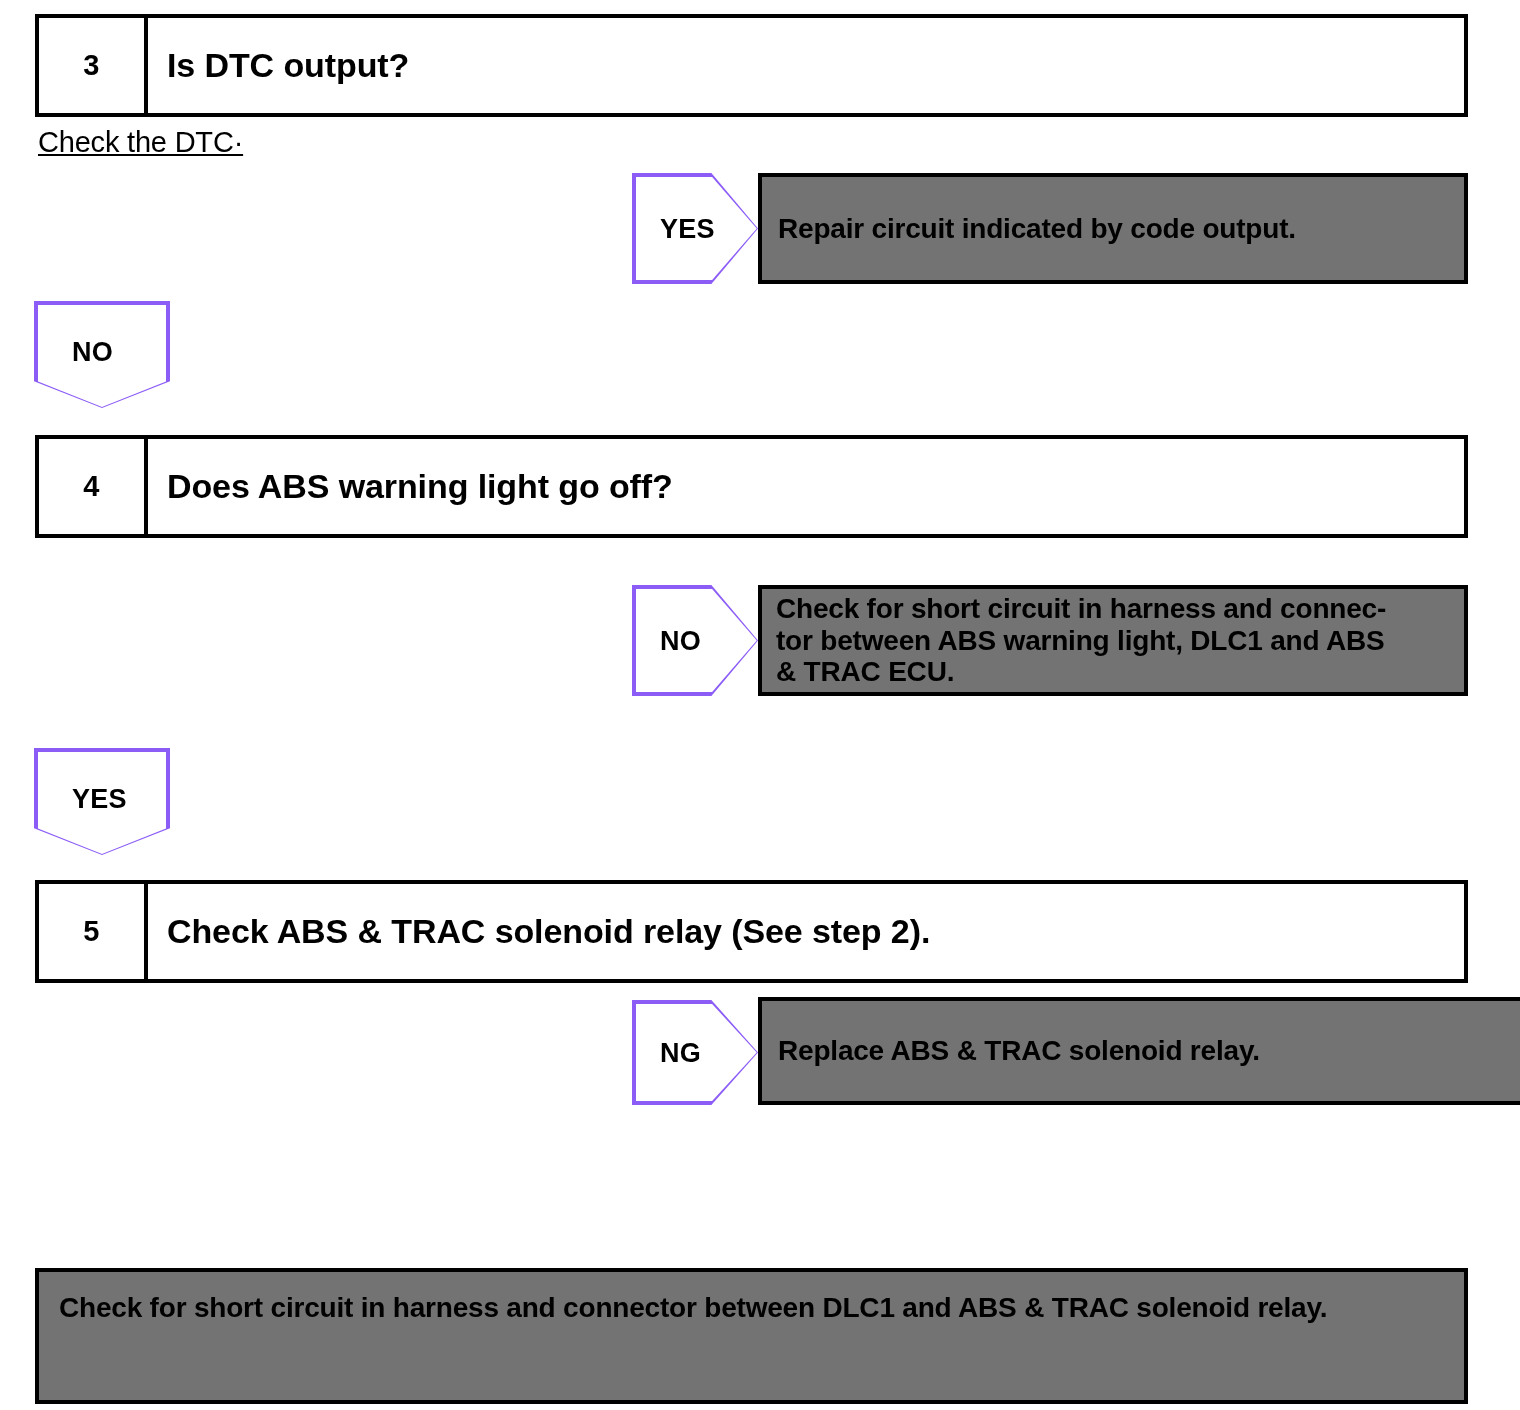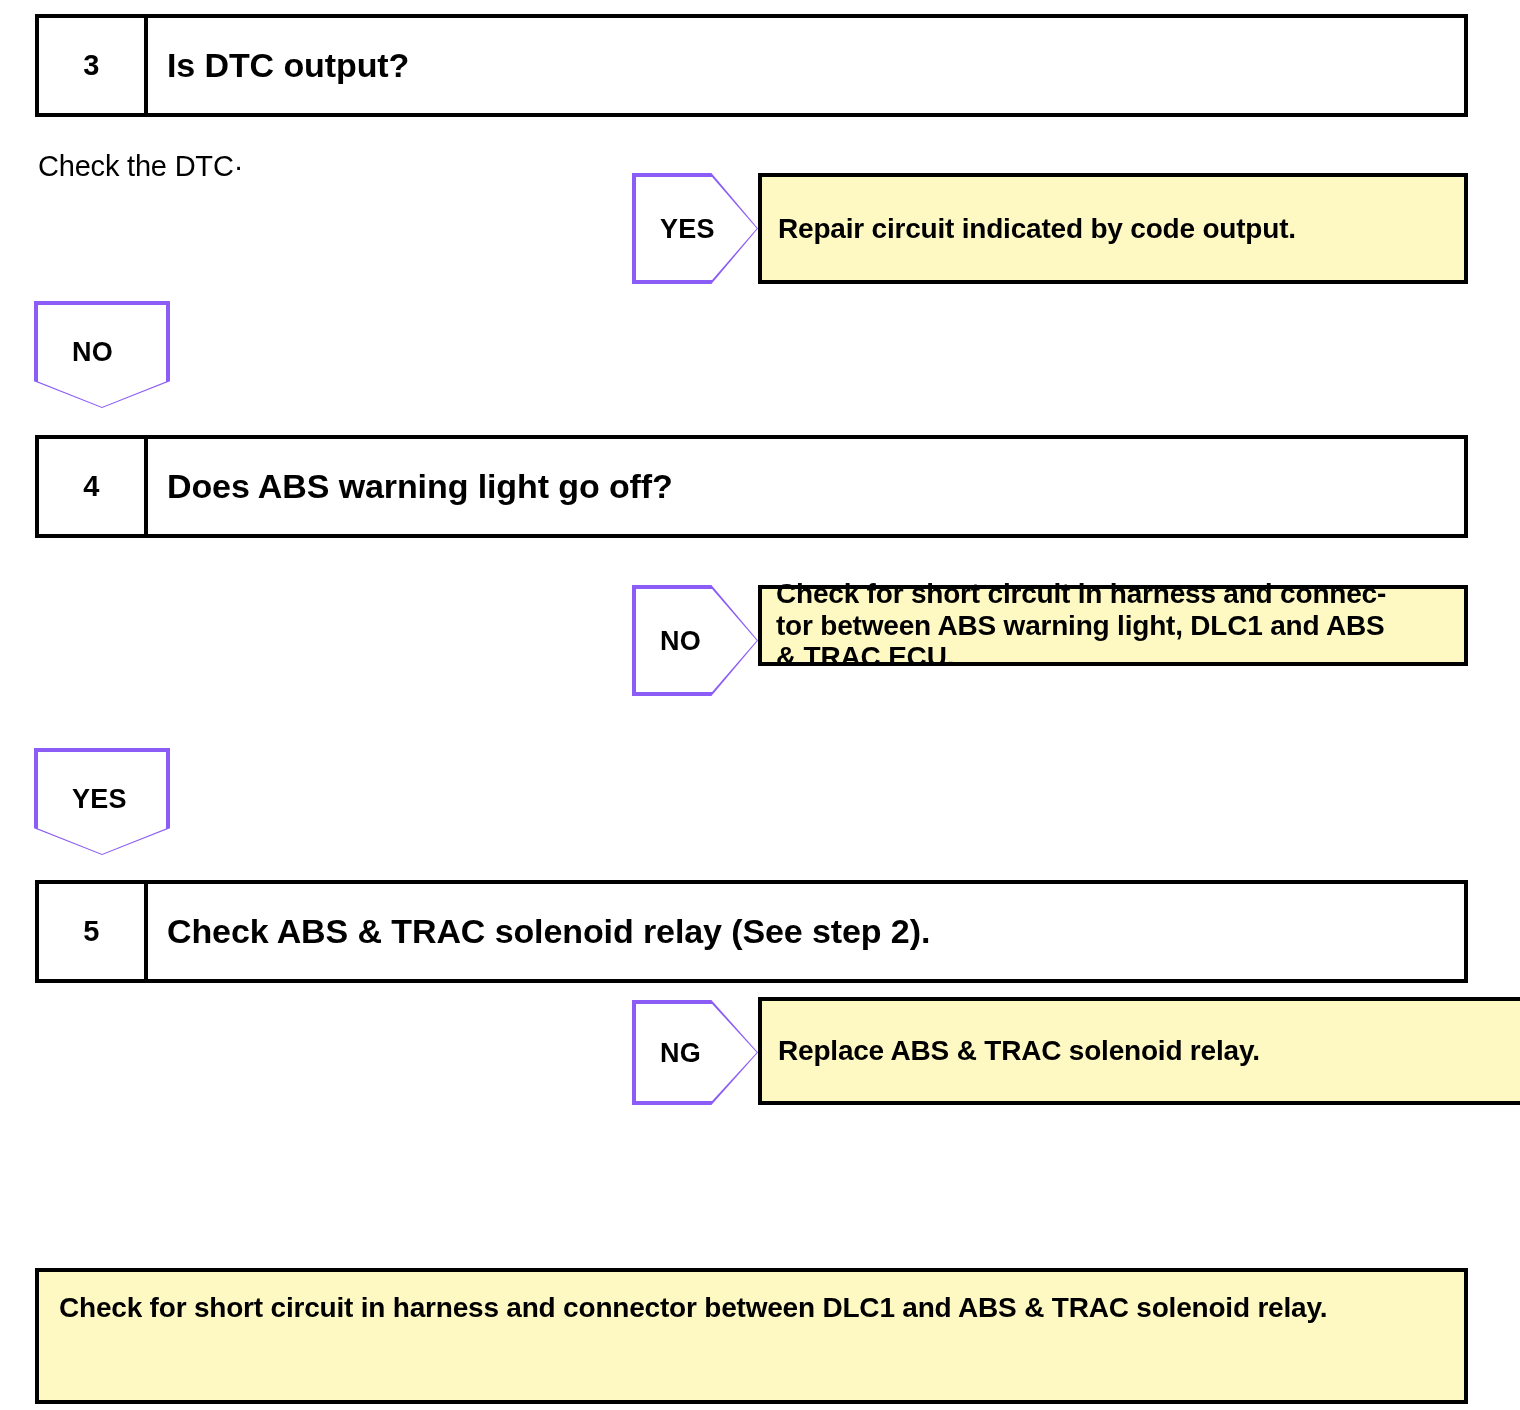--- a/index.html
+++ b/index.html
@@ -50,21 +50,21 @@
     font-size: 34px;
     font-weight: bold;
     letter-spacing: -0.1px;
   }
 
   
   .result-box {
     position: absolute;
     box-sizing: border-box;
     border: 4px solid #000;
-    background: #fef9c3;
+    background: #737373;
     display: flex;
     align-items: center;
     padding-left: 16px;
     font-size: 28px;
     font-weight: bold;
     letter-spacing: -0.2px;
   }
   .result-box.multiline {
     align-items: center;
     line-height: 1.13;
@@ -134,21 +134,21 @@
 </head>
 <body>
 
 <div class="canvas">
 
   <div class="step-box" style="left:35px; top:14px; width:1433px; height:103px;">
     <div class="step-num">3</div>
     <div class="step-text">Is DTC output?</div>
   </div>
 
-  <div class="note" style="left:38px; top:150px;">Check the DTC·</div>
+  <div class="note" style="left:38px; top:126px;text-decoration:underline;">Check the DTC·</div>
 
   <div class="tag tag-right" style="left:632px; top:173px; width:126px; height:111px;">
     <div class="inner"></div>
     <div class="label">YES</div>
   </div>
   <div class="result-box" style="left:758px; top:173px; width:710px; height:111px;">
     <span>Repair circuit indicated by code output.</span>
   </div>
 
   <div class="tag tag-down" style="left:34px; top:301px; width:136px; height:107px;">
@@ -158,21 +158,21 @@
 
   <div class="step-box" style="left:35px; top:435px; width:1433px; height:103px;">
     <div class="step-num">4</div>
     <div class="step-text">Does ABS warning light go off?</div>
   </div>
 
   <div class="tag tag-right" style="left:632px; top:585px; width:126px; height:111px;">
     <div class="inner"></div>
     <div class="label">NO</div>
   </div>
-  <div class="result-box multiline" style="left:758px; top:585px; width:710px; height:81px;">
+  <div class="result-box multiline" style="left:758px; top:585px; width:710px; height:111px;">
     <div>
       <span class="line">Check for short circuit in harness and connec-</span>
       <span class="line">tor between ABS warning light, DLC1 and ABS</span>
       <span class="line">&amp; TRAC ECU.</span>
     </div>
   </div>
 
   <div class="tag tag-down" style="left:34px; top:748px; width:136px; height:107px;">
     <div class="inner"></div>
     <div class="label">YES</div>

